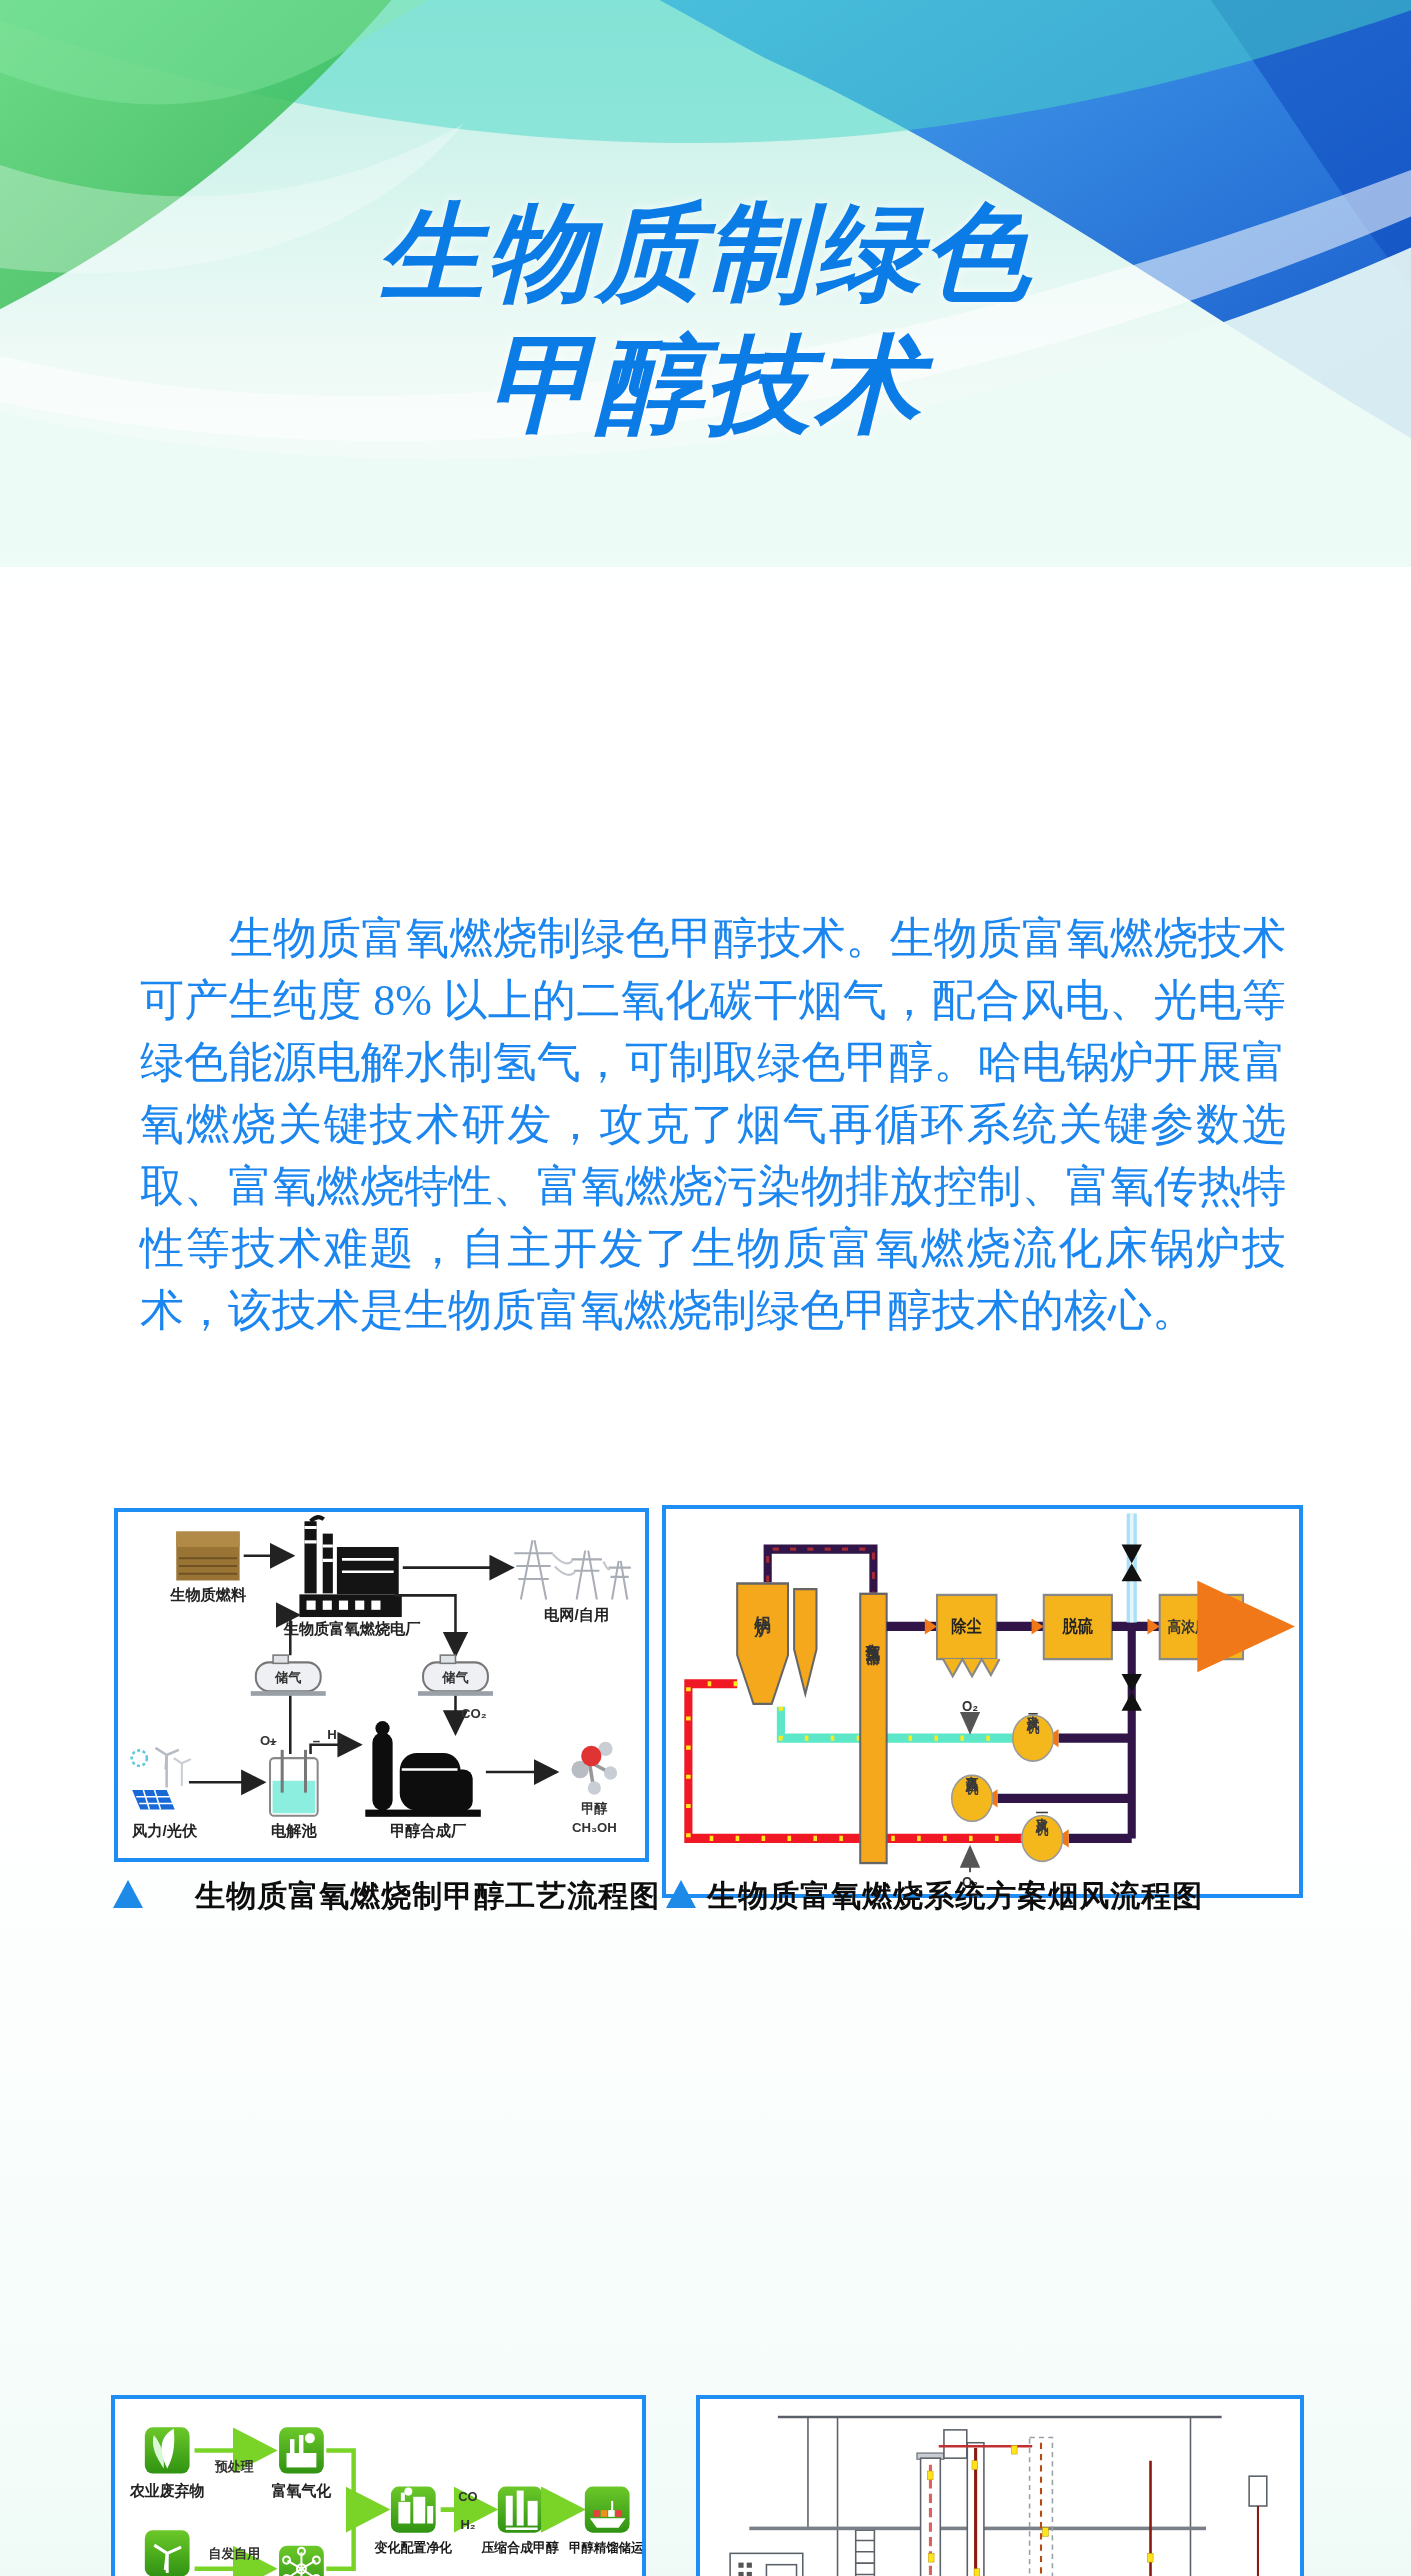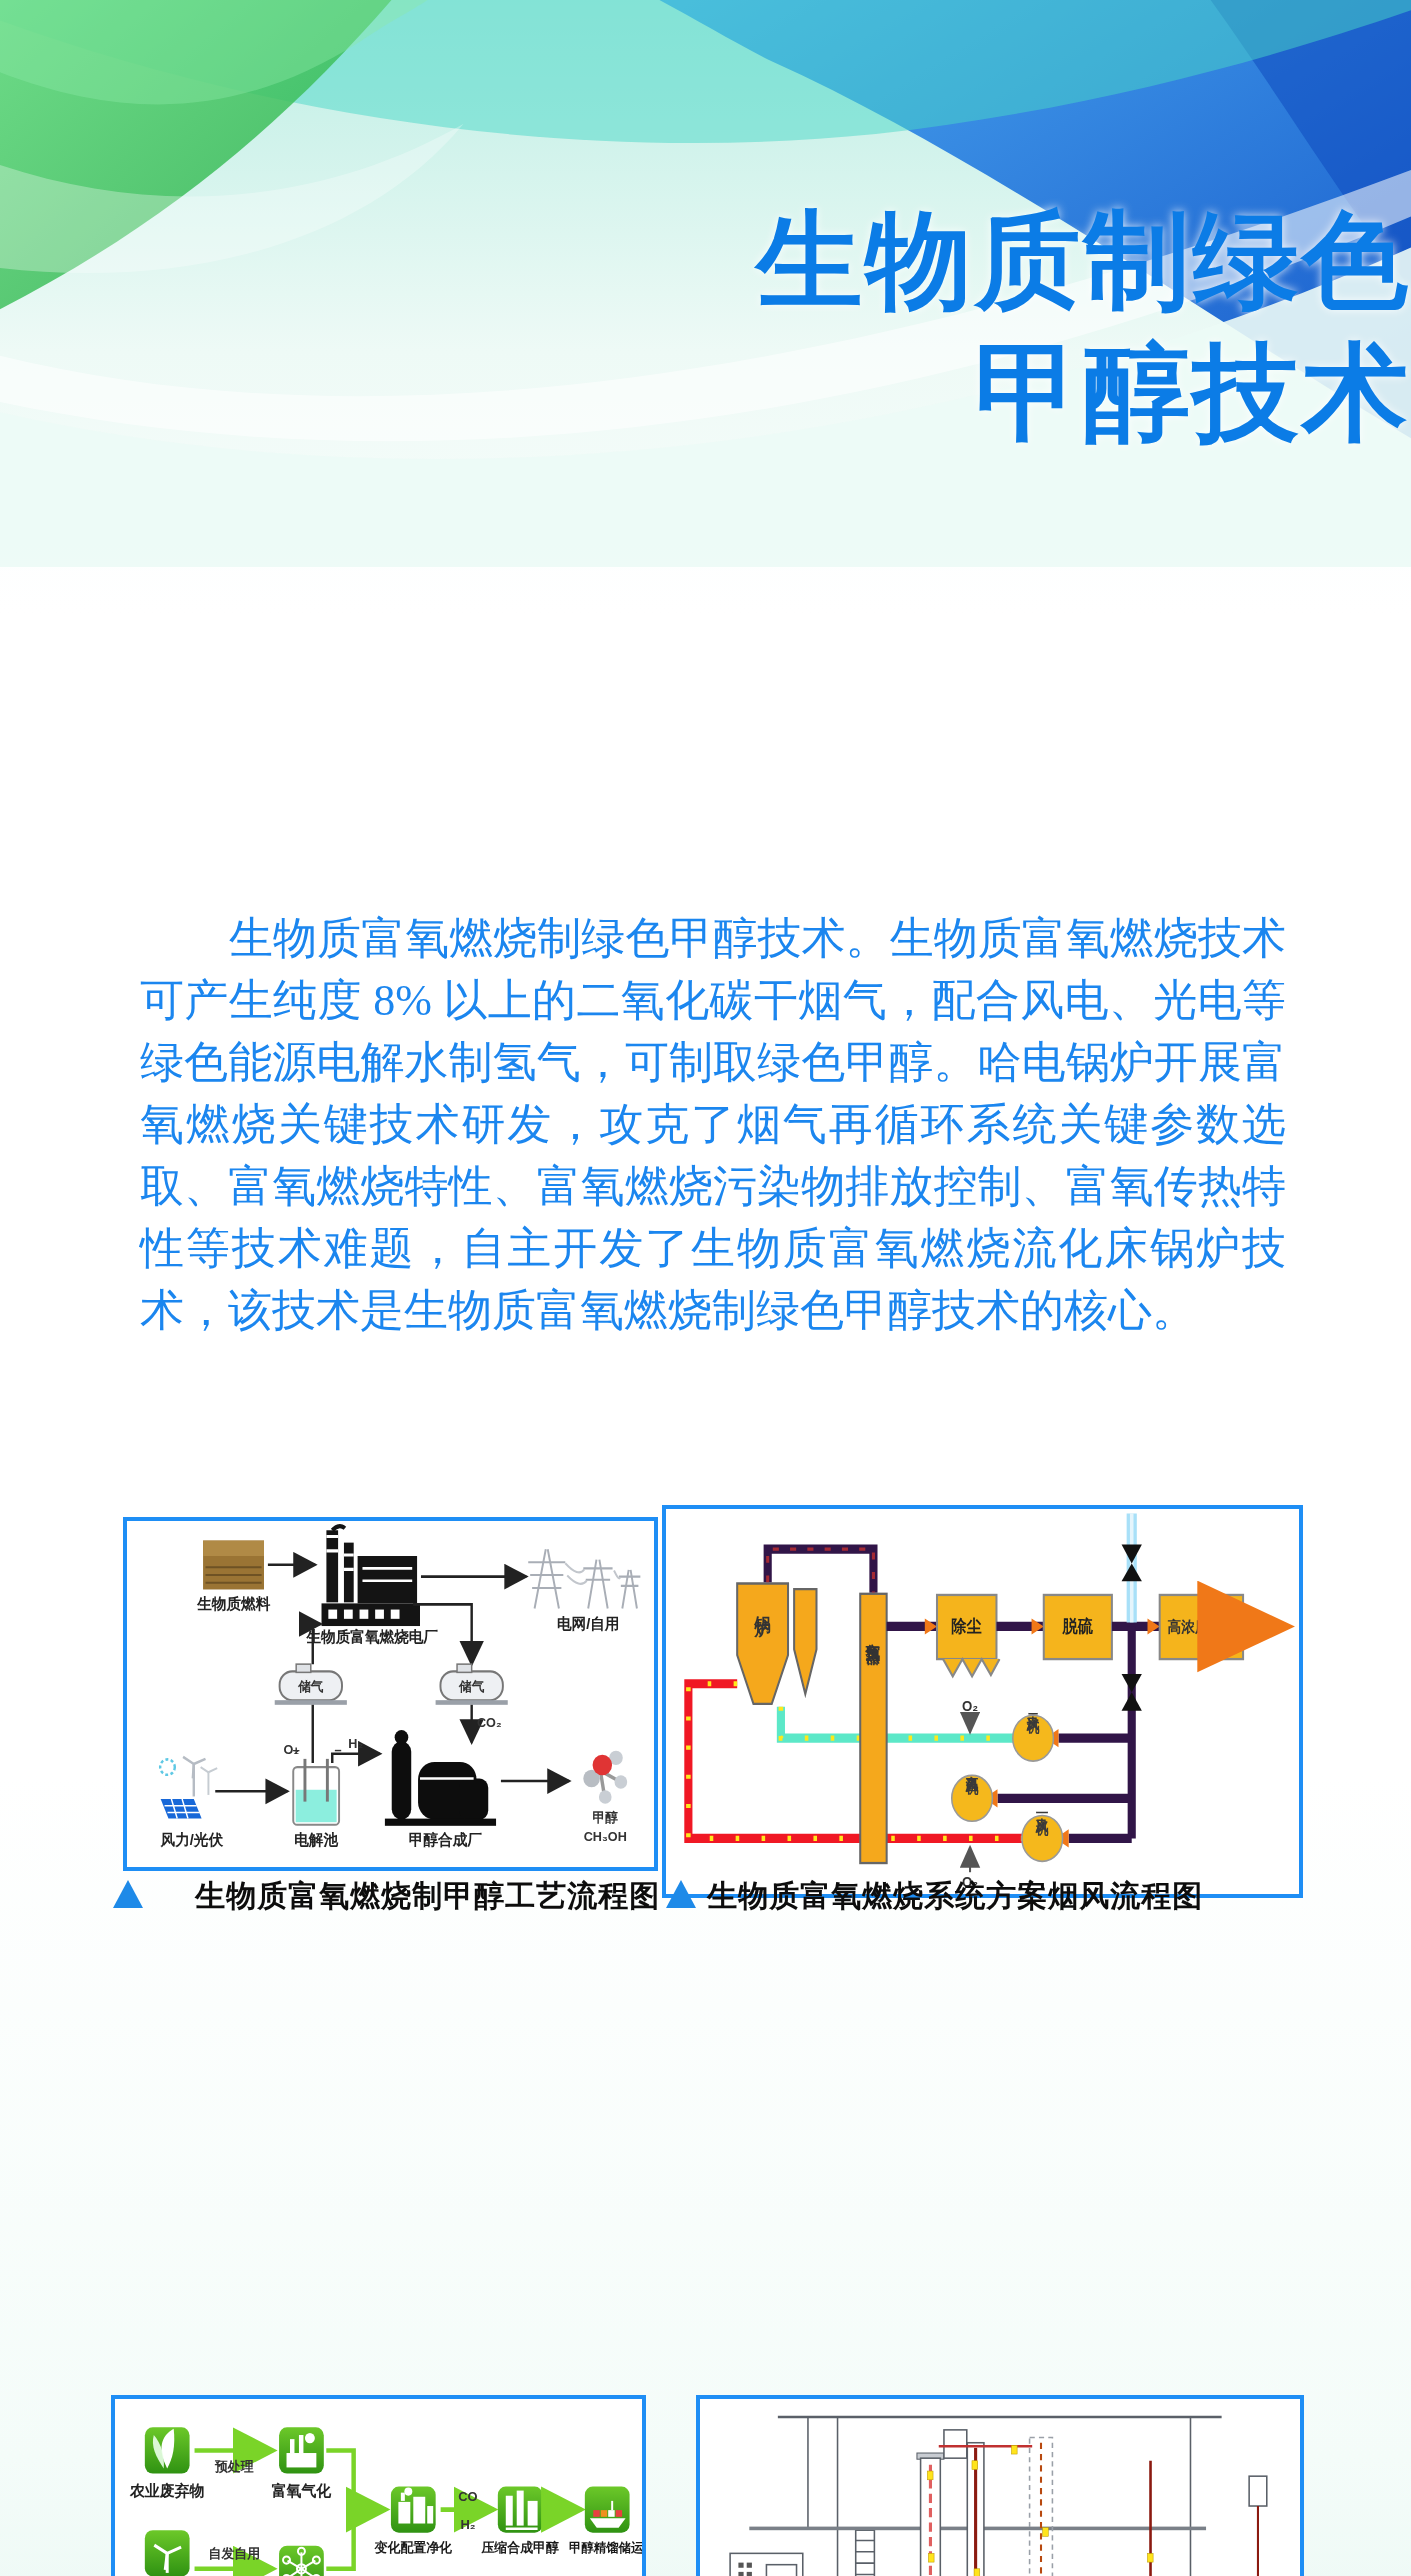--- a/index.html
+++ b/index.html
@@ -1,23 +1,23 @@
 <!DOCTYPE html>
 <html style="font-size:8.2px"><head>
 <meta charset="utf-8">
 <style>
   html,body{margin:0;padding:0;}
   body{font-family:"Liberation Sans","DejaVu Sans",sans-serif;background:#fff;}
   .page{position:relative;width:1411px;height:3412px;overflow:hidden;margin:0 auto;
         background:linear-gradient(180deg,#eefbf7 0%,#ffffff 18%,#ffffff 52%,#f4fcf9 72%,#e9f8f3 80%,#def5ee 86%);}
   .bg{position:absolute;left:0;z-index:0;display:block;}
   .content{position:absolute;z-index:1;}
-  .title{left:0;right:0;top:194px;text-align:right;font-weight:900;
+  .title{left:0;right:0;top:186px;text-align:center;font-weight:900;
          font-size:106px;line-height:132px;color:#0b7ce6;letter-spacing:3.1px;
-         text-shadow:0 0 9.3px rgba(255,255,255,.85);}
+         text-shadow:0 0 9.3px rgba(255,255,255,.85);font-style:italic;}
   .para{left:140px;width:1146px;font-family:"Liberation Serif","DejaVu Serif",serif;
         font-size:44px;line-height:62px;color:#1b86ef;text-align:justify;
         text-indent:89px;margin:0;}
   .p1{top:527px;} .p2{top:908px;} .p3{top:1993px;}
   .figbox{position:absolute;z-index:1;background:#fff;border:4.6px solid #1e8ef5;box-sizing:border-box;}
   .figbox svg{display:block;width:100%;height:100%;}
   .fb1{left:111px;top:1505px;width:535px;height:354px;}
   .fb2{left:662px;top:1505px;width:641px;height:393px;}
   .fb3{left:111px;top:2395px;width:535px;height:309px;}
   .fb4{left:696px;top:2395px;width:608px;height:309px;}
@@ -63,21 +63,21 @@
     <path d="M0,800 C800,980 1800,900 2739,480 V1100 H0 Z" fill="#ecfbf6" opacity="0.9"></path>
   </svg>
 
   <h1 class="content title" style="position:absolute;margin:0;">
     <span>生物质制绿色</span><br>
     <span>甲醇技术</span>
   </h1>
 
   <p class="content para p2" style="position:absolute;">生物质富氧燃烧制绿色甲醇技术。生物质富氧燃烧技术可产生纯度 8% 以上的二氧化碳干烟气，配合风电、光电等绿色能源电解水制氢气，可制取绿色甲醇。哈电锅炉开展富氧燃烧关键技术研发，攻克了烟气再循环系统关键参数选取、富氧燃烧特性、富氧燃烧污染物排放控制、富氧传热特性等技术难题，自主开发了生物质富氧燃烧流化床锅炉技术，该技术是生物质富氧燃烧制绿色甲醇技术的核心。</p>
 
-  <figure class="figbox fb1" style="margin:12px;padding-left:20px;">
+  <figure class="figbox fb1" style="margin:3px;">
     <svg viewBox="0 0 1040 672" preserveAspectRatio="none">
       <defs>
         <marker id="m1a" markerWidth="12" markerHeight="12" refX="9" refY="5" orient="auto">
           <path d="M0,0 L10,5 L0,10 Z" fill="#222"></path>
         </marker>
       </defs>
 
       <g>
         <rect x="115" y="38" width="125" height="95" fill="#9a7434"></rect>
         <rect x="115" y="38" width="125" height="30" fill="#b08a46"></rect>

